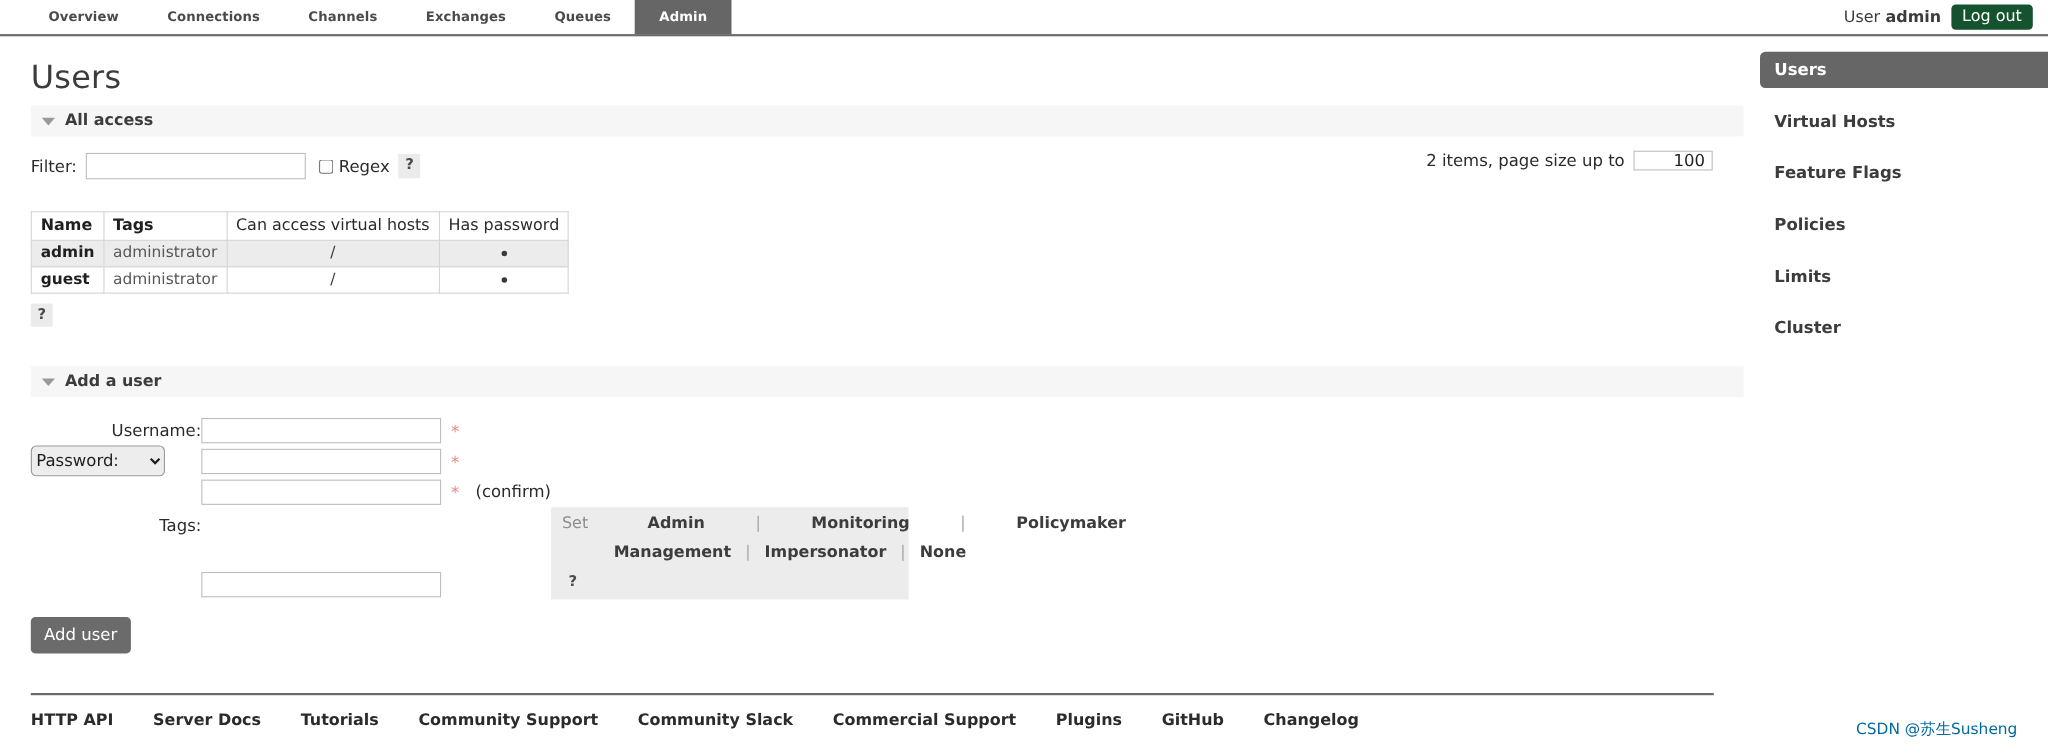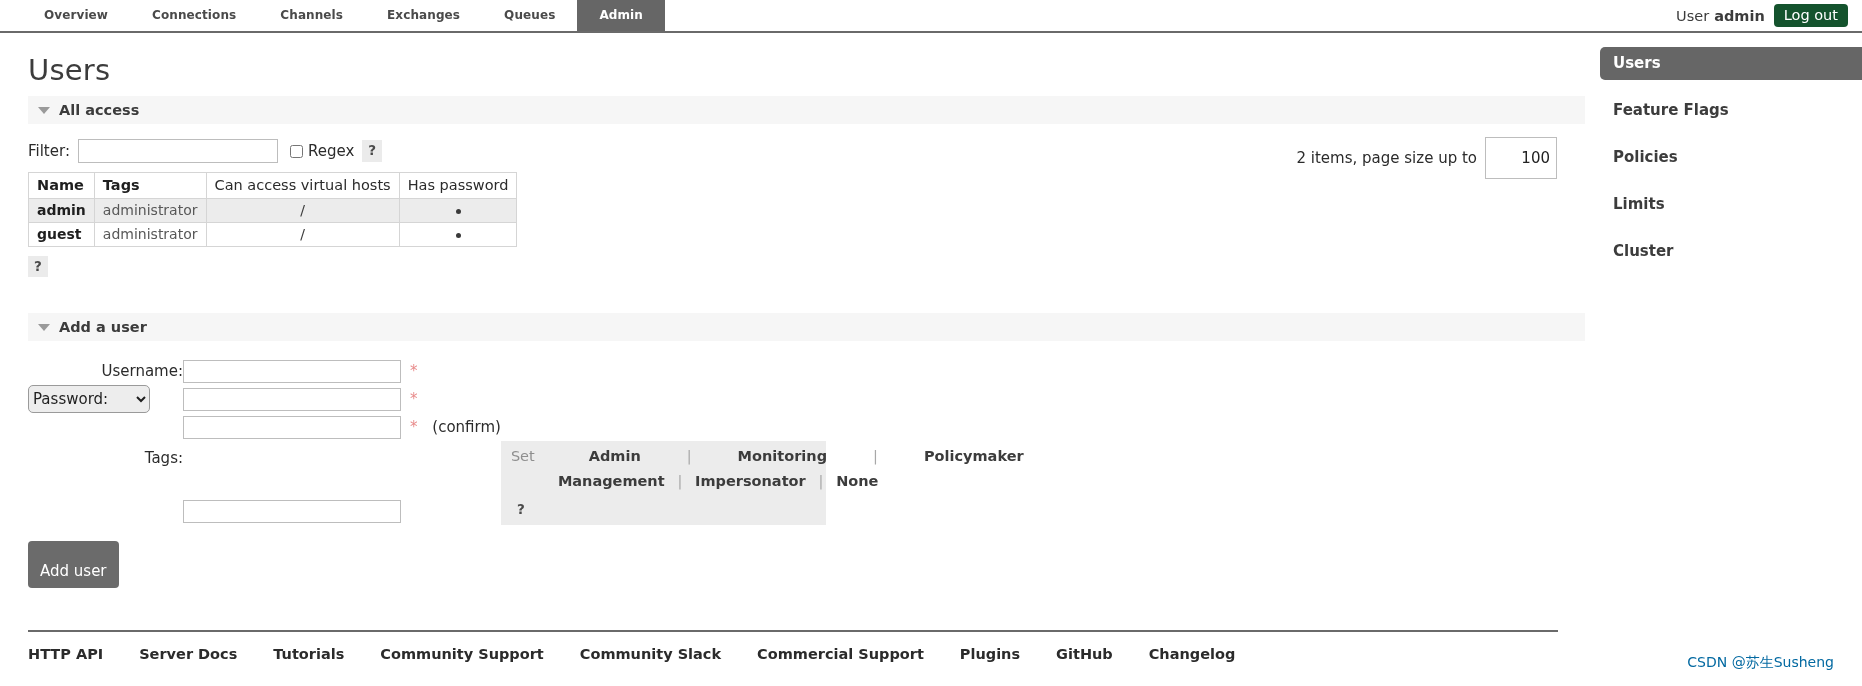--- a/index.html
+++ b/index.html
@@ -183,30 +183,30 @@
     right: 33px;
     top: 6px;
     display: flex;
     align-items: center;
     font-size: 15px;
     color: #2b2b2b;
   }
   .pagesize-wrap .ps-label { margin-right: 8px; }
   #pagesize-input {
     width: 72px;
-    height: 42px;
+    height: 18px;
     text-align: right;
     font-size: 15px;
     padding-right: 6px;
   }
 
   
   table.users-table {
     border-collapse: collapse;
-    margin-top: 1px;
+    margin-top: 21px;
     font-size: 14px;
     padding-left: 43px;
   }
   table.users-table th {
     border: 1px solid #d5d5d5;
     background: #ffffff;
     font-weight: bold;
     color: #1f1f1f;
     text-align: left;
     padding: 4px 8px 5px 8px;
@@ -329,21 +329,21 @@
   }
 
   .addbtn-wrap { margin-top: 16px; }
   button.primary-btn {
     background: #6b6b6b;
     color: #ffffff;
     border: none;
     border-radius: 4px;
     font-family: inherit;
     font-size: 15px;
-    padding: 21px 12px 8px 12px;
+    padding: 7px 12px 8px 12px;
     cursor: pointer;
   }
 
   
   #rightmenu ul {
     list-style: none;
     margin: 0;
     padding: 0;
   }
   #rightmenu li { margin-bottom: 14px; }
@@ -564,20 +564,23 @@
       </div>
     </div>
   </div>
 
   <div id="rightmenu">
     <ul>
       <li class="active">
           <a href="#">Users</a>
         </li>
       <li>
+          <a href="#">Virtual Hosts</a>
+        </li>
+      <li>
           <a href="#">Feature Flags</a>
         </li>
       <li>
           <a href="#">Policies</a>
         </li>
       <li>
           <a href="#">Limits</a>
         </li>
       <li>
           <a href="#">Cluster</a>

